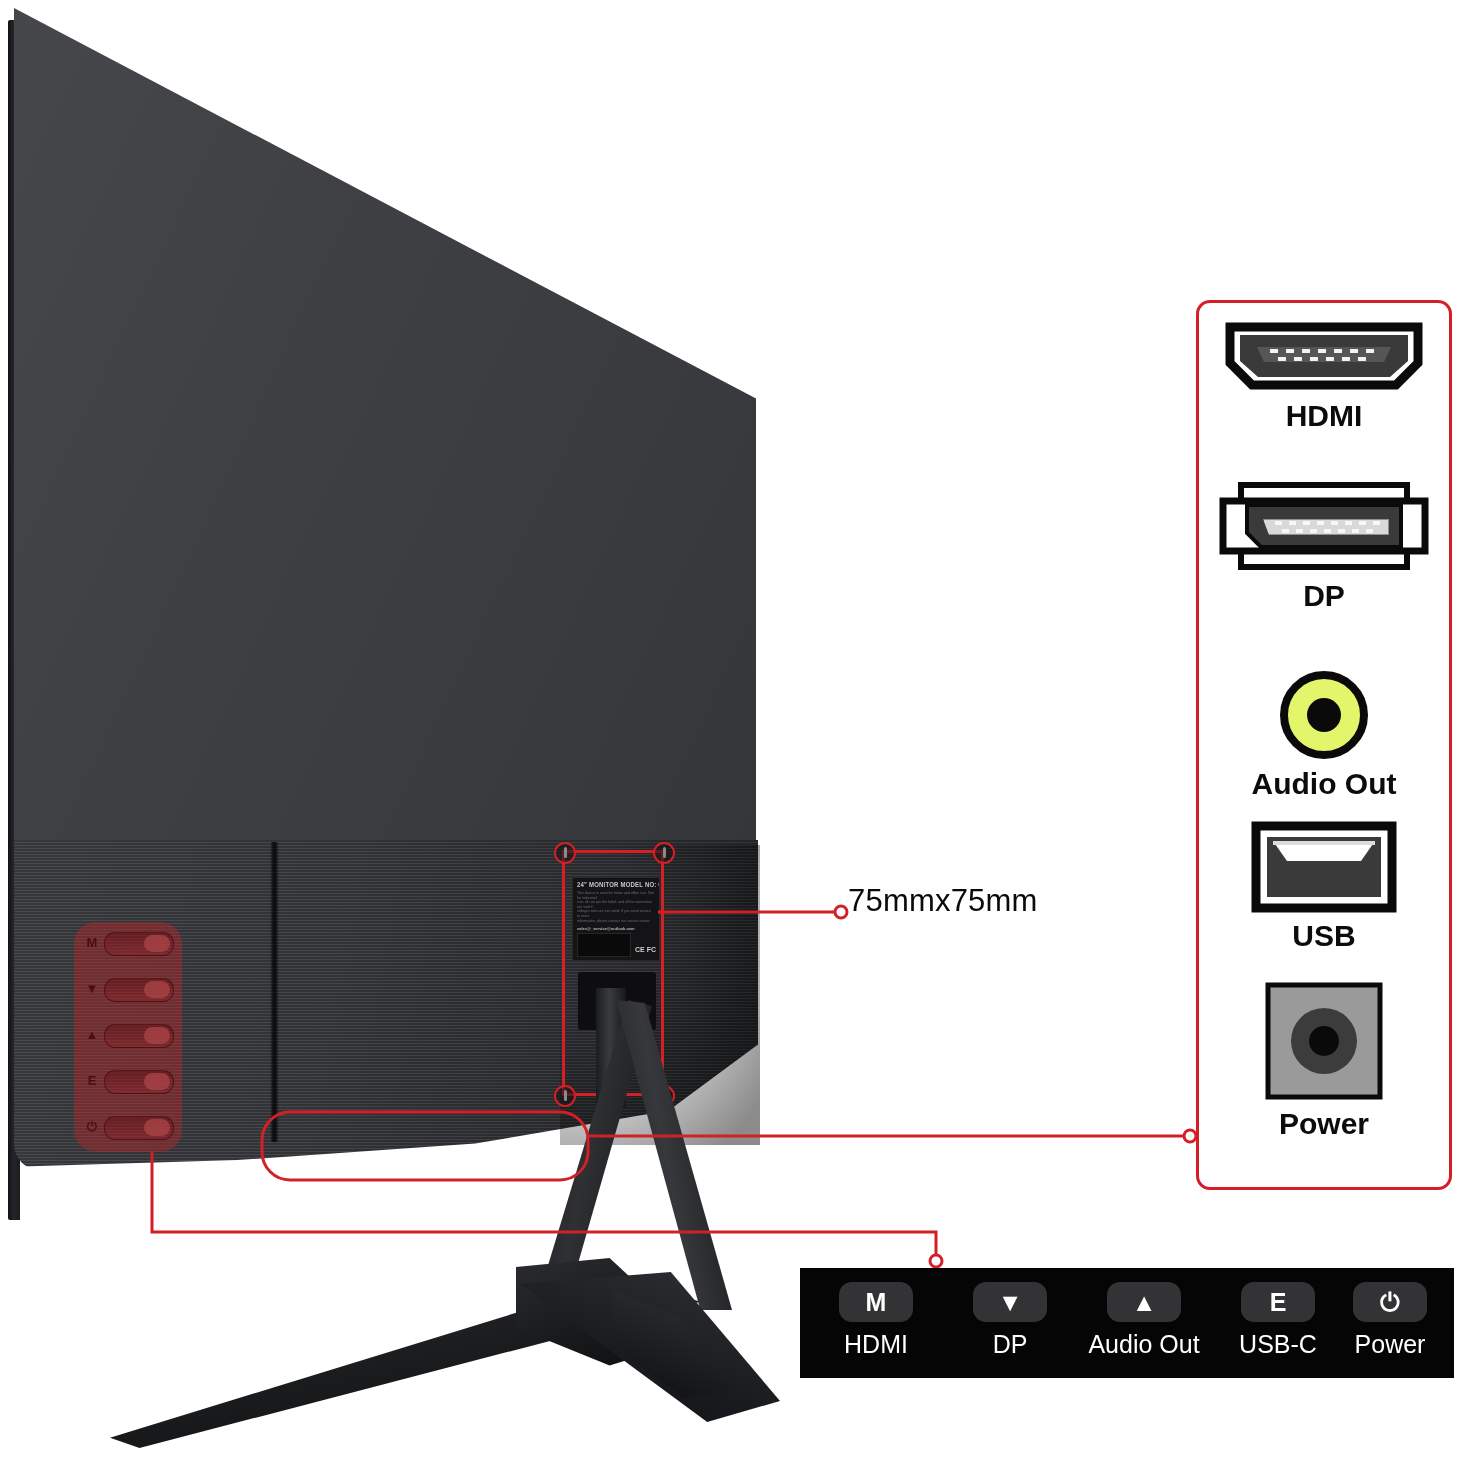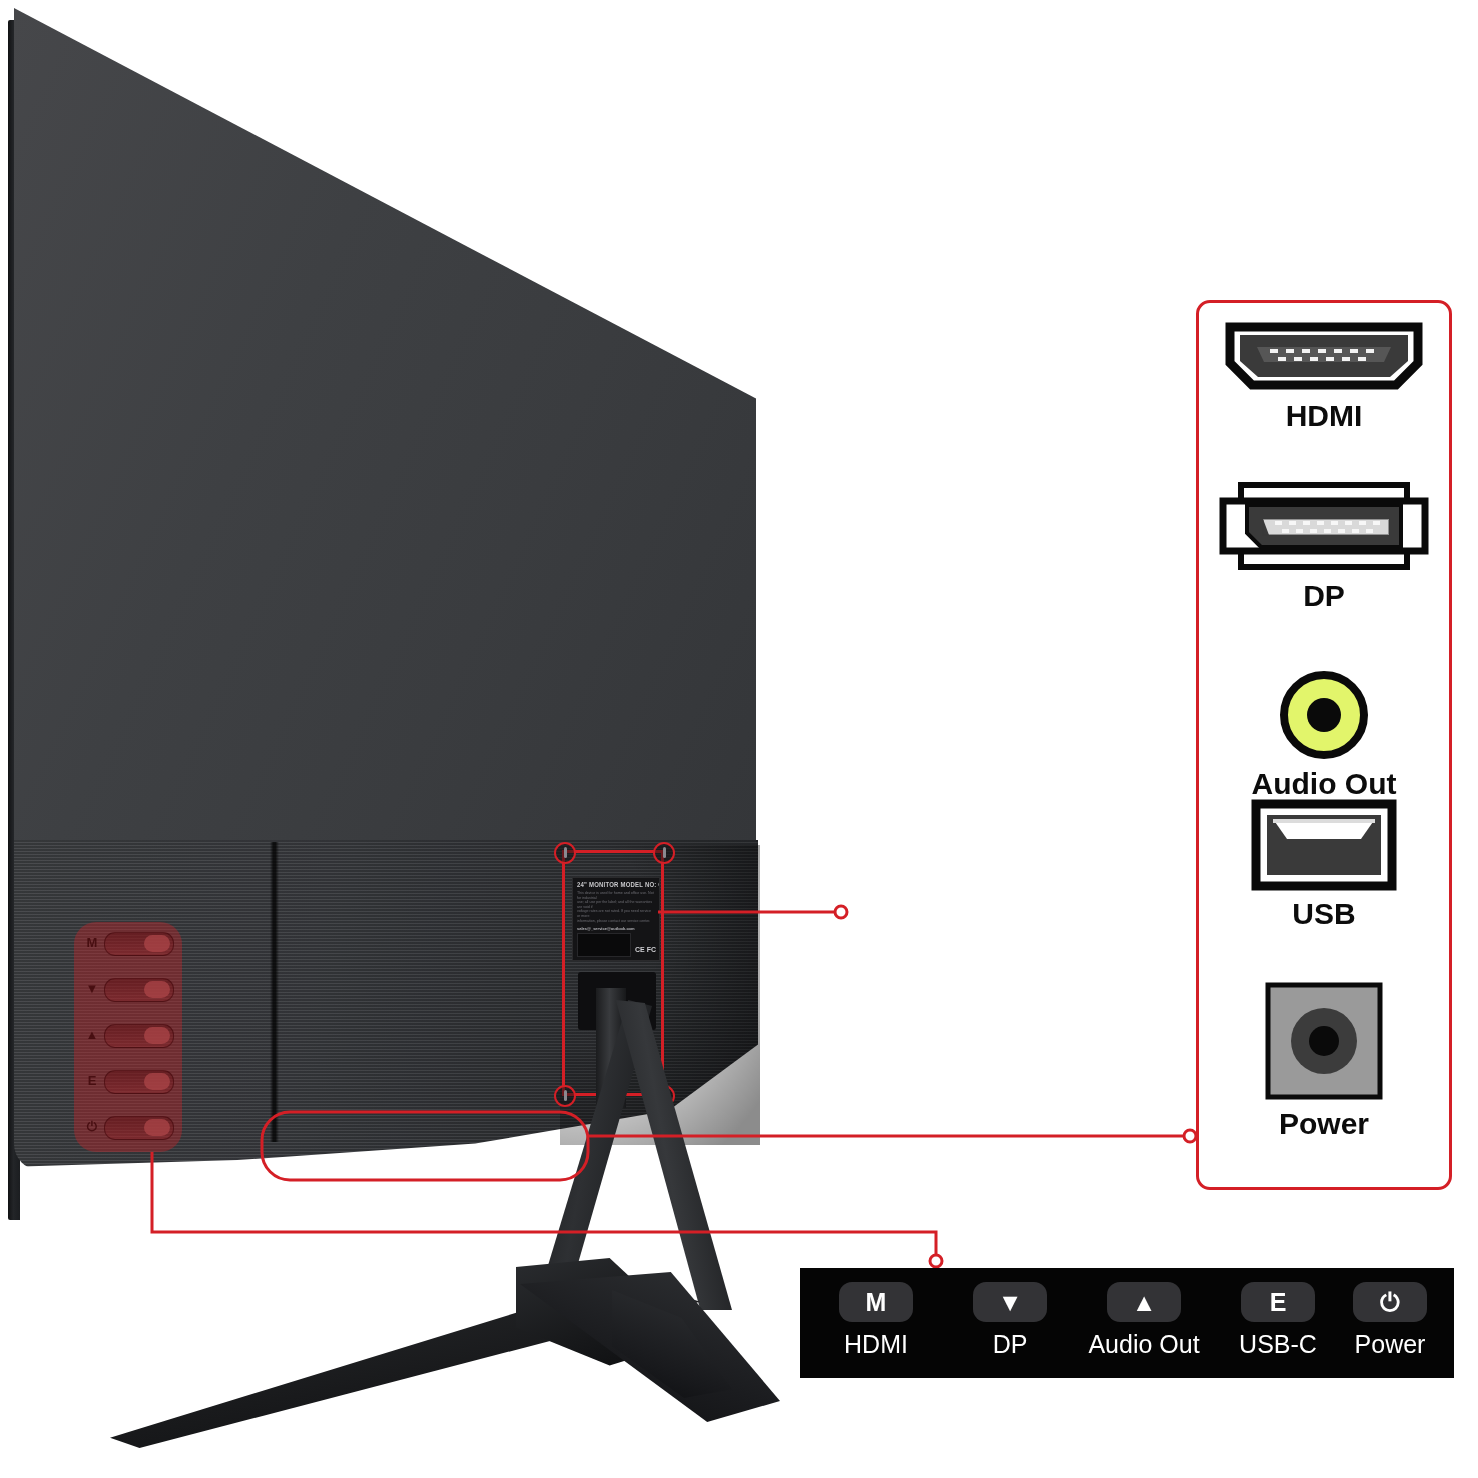--- a/index.html
+++ b/index.html
@@ -465,20 +465,21 @@
 
       <path d="M 588 1136 L 1186 1136"></path>
       <circle cx="1190" cy="1136" r="6" fill="#ffffff"></circle>
 
       <path d="M 152 1152 L 152 1232 L 936 1232 L 936 1258"></path>
       <circle cx="936" cy="1261" r="6" fill="#ffffff"></circle>
     </g>
   </svg>
 
   <div id="vesa-label">
+    <span class="line">75mmx75mm</span>
   </div>
 
   <div id="ports-panel">
 
     <div class="port-item" style="top:16px">
       <svg class="port-art" width="200" height="74" viewBox="0 0 200 74">
         <polygon points="6,8 194,8 194,44 172,66 28,66 6,44" fill="#ffffff" stroke="#0a0a0a" stroke-width="9"></polygon>
         <polygon points="16,16 184,16 184,42 166,58 34,58 16,42" fill="#3a3a3a"></polygon>
         <polygon points="33,28 167,28 160,43 40,43" fill="#565656"></polygon>
         <g fill="#f2f2f2">
@@ -529,21 +530,21 @@
     </div>
 
     <div class="port-item" style="top:366px">
       <svg class="port-art" width="92" height="92" viewBox="0 0 92 92">
         <circle cx="46" cy="46" r="40" fill="#e2f56b" stroke="#0a0a0a" stroke-width="8"></circle>
         <circle cx="46" cy="46" r="17" fill="#0a0a0a"></circle>
       </svg>
       <span class="port-caption">Audio Out</span>
     </div>
 
-    <div class="port-item" style="top:496px">
+    <div class="port-item" style="top:518px">
       <svg class="port-art" width="146" height="92" viewBox="0 0 146 92">
         <rect x="5" y="5" width="136" height="82" fill="#ffffff" stroke="#0a0a0a" stroke-width="9"></rect>
         <rect x="16" y="16" width="114" height="60" fill="#3a3a3a"></rect>
         <polygon points="22,20 124,20 110,40 36,40" fill="#ffffff"></polygon>
         <rect x="22" y="20" width="102" height="4" fill="#dcdcdc"></rect>
       </svg>
       <span class="port-caption">USB</span>
     </div>
 
     <div class="port-item" style="top:678px">

